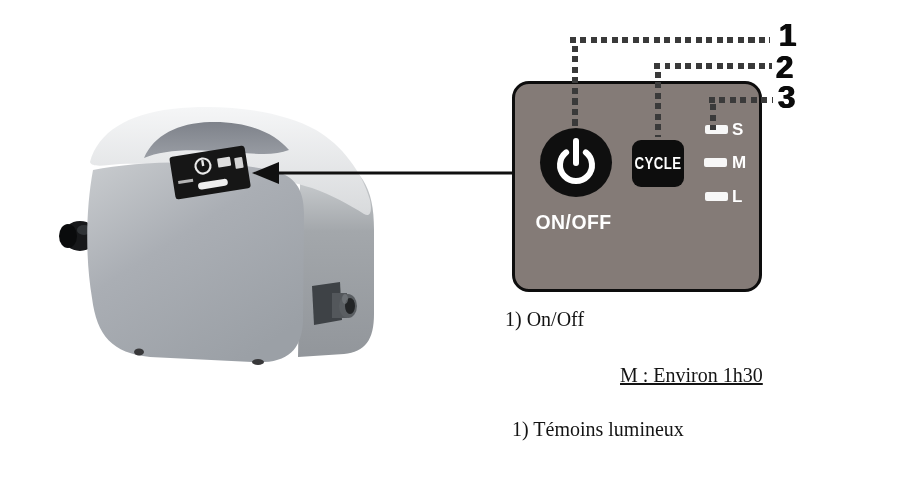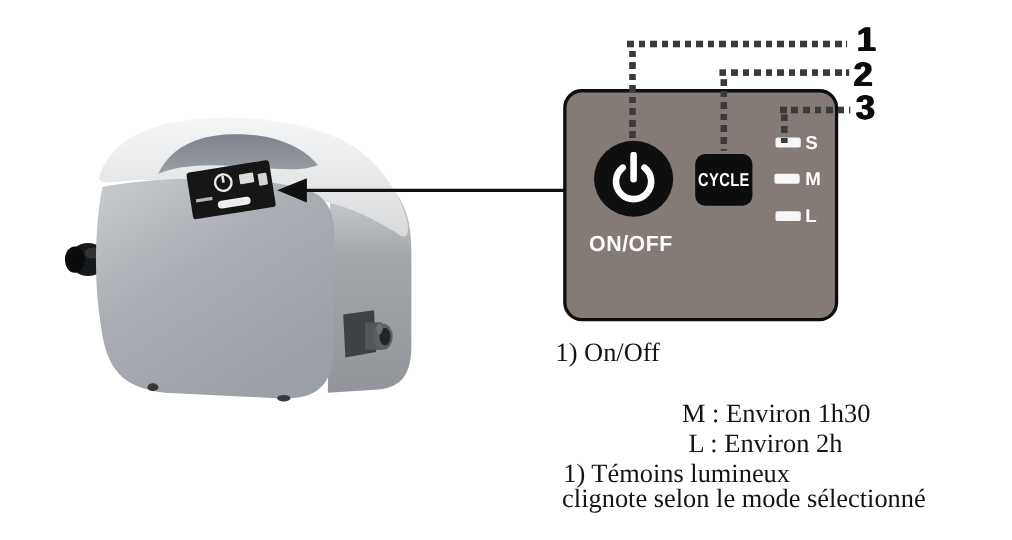--- a/index.html
+++ b/index.html
@@ -63,26 +63,26 @@
   .callout-num{
     position:absolute;font-size:31px;font-weight:bold;color:#0b0b0b;line-height:1;
     text-shadow:.8px 0 currentColor,-.8px 0 currentColor;
   }
   #n1{left:779px;top:20px;}
   #n2{left:776px;top:52px;}
   #n3{left:778px;top:82px;}
 
   
   .legend-line{
-    position:absolute;font-family:"Liberation Serif",serif;font-size:24px;
+    position:absolute;font-family:"Liberation Serif",serif;font-size:20px;
     color:#141414;white-space:pre;line-height:1.05;
   }
   #l1{left:505px;top:309px;}
   #l2{left:500px;top:337px;}
-  #l3{left:620px;top:365px;}
+  #l3{left:620px;top:365px;text-decoration:underline;}
   #l4{left:626px;top:392px;}
   #l5{left:512px;top:419px;}
   #l6{left:511px;top:442px;}
   .u{text-decoration:underline;text-underline-offset:3px;}
 </style>
 </head>
 <body>
 
 <div class="canvas">
 
@@ -186,16 +186,14 @@
   <div class="dot-v" id="v2"></div>
   <div class="dot-h" id="h3"></div>
   <div class="dot-v" id="v3"></div>
 
   <div class="callout-num" id="n1">1</div>
   <div class="callout-num" id="n2">2</div>
   <div class="callout-num" id="n3">3</div>
 
   <div class="legend-line" id="l1">1) On/Off</div>
   <div class="legend-line" id="l3">M : Environ 1h30</div>
-  <div class="legend-line" id="l4">L : Environ 2h</div>
   <div class="legend-line" id="l5">1) Témoins lumineux</div>
-  <div class="legend-line" id="l6">clignote selon le mode sélectionné</div>
 </div>
 
 </body></html>

